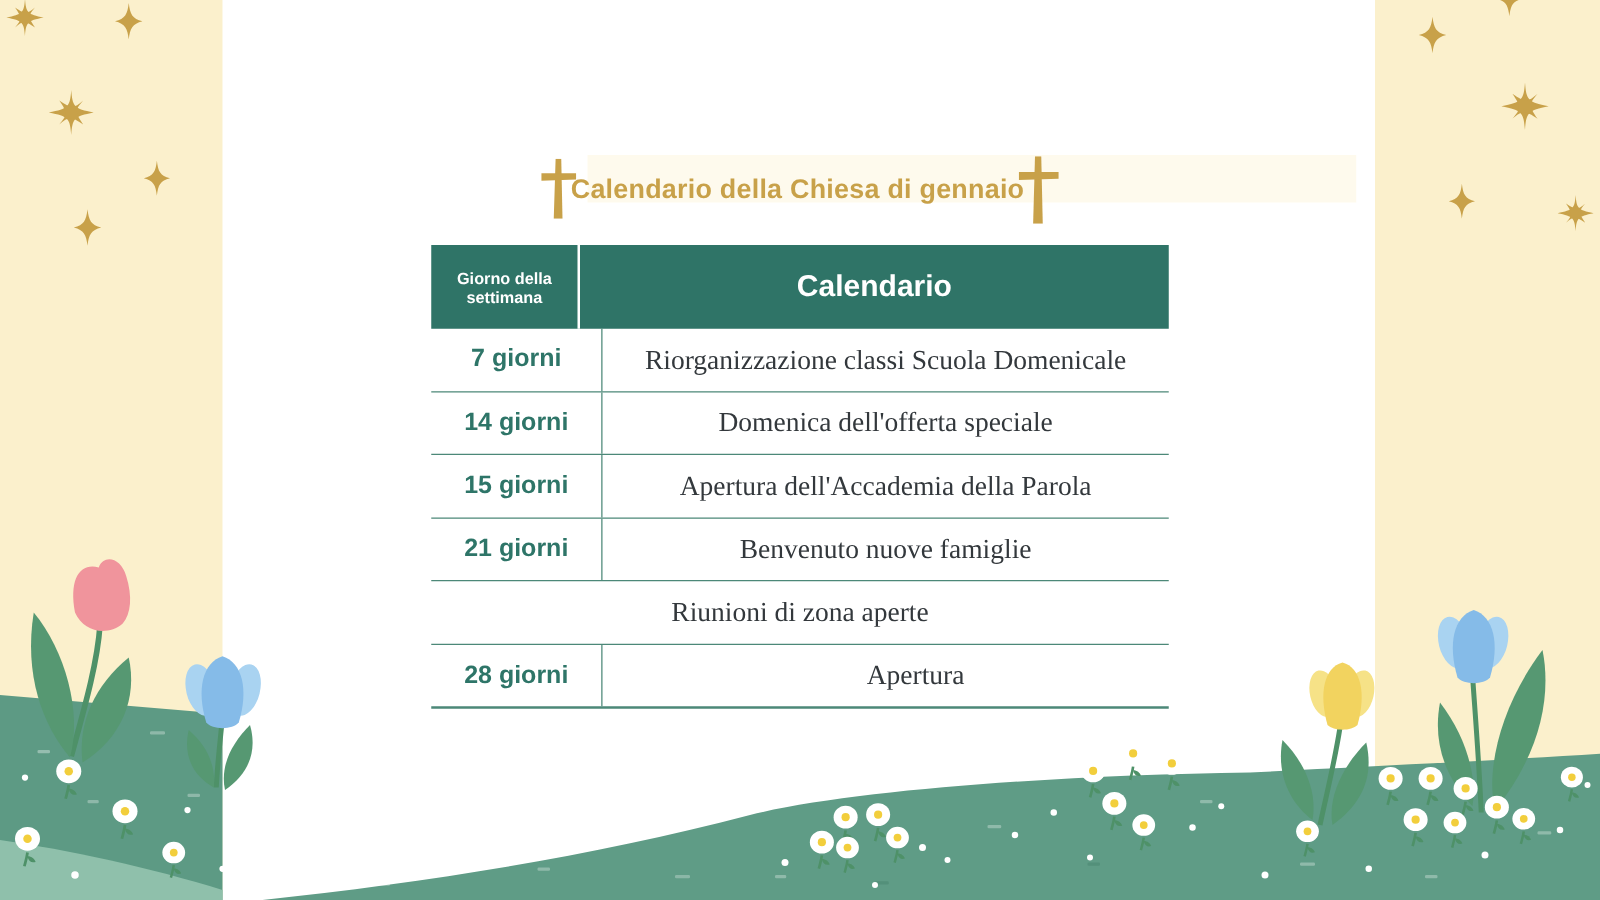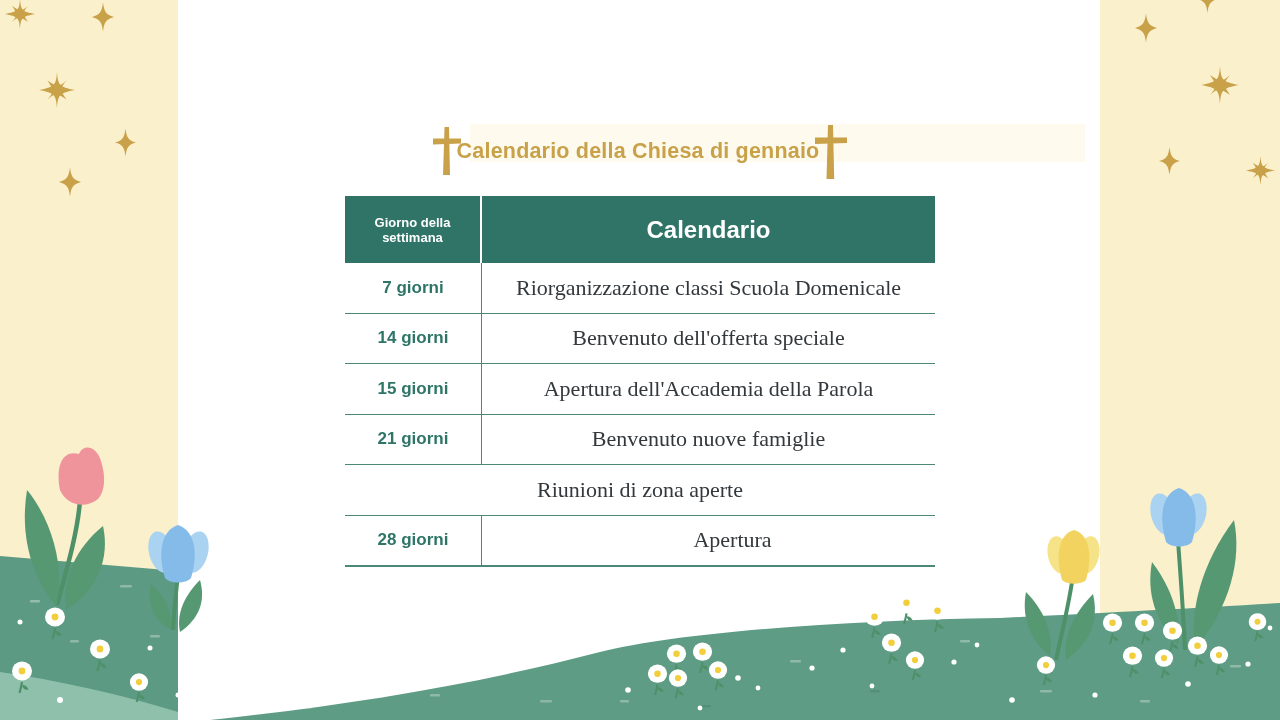--- a/index.html
+++ b/index.html
@@ -33,39 +33,39 @@
   .cross-left{margin-right:-4px;}
   .cross-right{margin-left:-4px;margin-top:2px;}
   .cal-table{
     position:absolute;left:345px;top:196px;width:590px;z-index:3;
     box-sizing:border-box;
   }
   .t-header{
     display:flex;height:67px;background:var(--header-teal,#2F7467);color:#fff;
   }
   .th-day{
-    width:137px;box-sizing:border-box;border-right:2px solid #fff;
+    width:119px;box-sizing:border-box;border-right:2px solid #fff;
     display:flex;align-items:center;justify-content:center;
     font-size:13px;font-weight:bold;text-align:center;padding:0 19px;
   }
   .th-cal{
     flex:1;display:flex;align-items:center;justify-content:center;
     font-size:24px;font-weight:bold;
   }
   .t-body{border-bottom:2px solid var(--divider-teal,#4C8878);}
   .t-row{
     display:flex;height:49.5px;
     border-bottom:1px solid var(--divider-teal,#4C8878);
   }
   .t-row:last-child{border-bottom:none;gap:48px;}
   .td-day{
     width:137px;box-sizing:border-box;
     border-right:1.5px solid var(--divider-teal,#4C8878);
     display:flex;align-items:center;justify-content:center;
-    font-size:17px;font-weight:bold;color:var(--day-text-teal,#2E7568);
+    font-size:20px;font-weight:bold;color:var(--day-text-teal,#2E7568);
   }
   .td-event{
     flex:1;display:flex;align-items:center;justify-content:center;
     font-family:"Liberation Serif",serif;font-size:22px;
     color:var(--event-text,#33383C);
   }
 </style>
 <title>Calendario della Chiesa di gennaio</title></head>
 <body>
 
@@ -232,21 +232,21 @@
     <div class="th-day">Giorno della settimana</div>
     <div class="th-cal">Calendario</div>
   </div>
   <div class="t-body">
     <div class="t-row">
       <div class="td-day">7 giorni</div>
       <div class="td-event">Riorganizzazione classi Scuola Domenicale</div>
     </div>
     <div class="t-row">
       <div class="td-day">14 giorni</div>
-      <div class="td-event">Benvenuto dell'offerta speciale</div>
+      <div class="td-event">Domenica dell'offerta speciale</div>
     </div>
     <div class="t-row">
       <div class="td-day">15 giorni</div>
       <div class="td-event">Apertura dell'Accademia della Parola</div>
     </div>
     <div class="t-row">
       <div class="td-day">21 giorni</div>
       <div class="td-event">Benvenuto nuove famiglie</div>
     </div>
     <div class="t-row">

